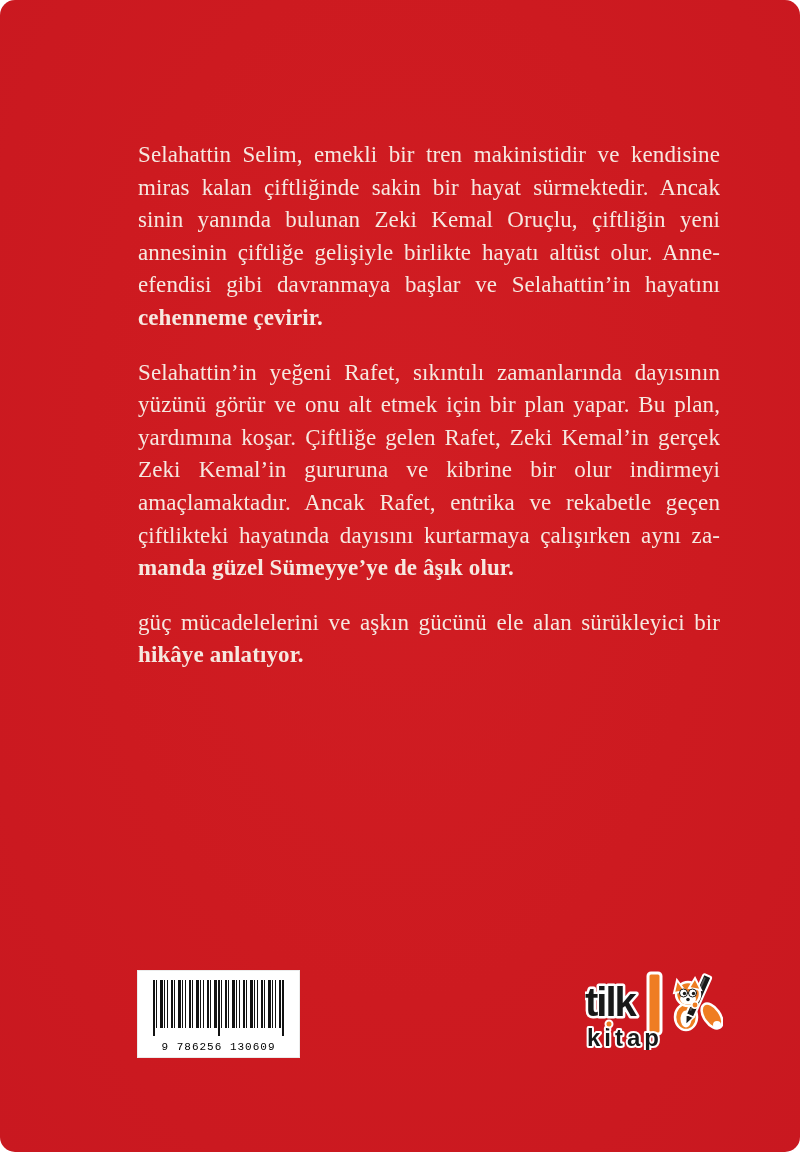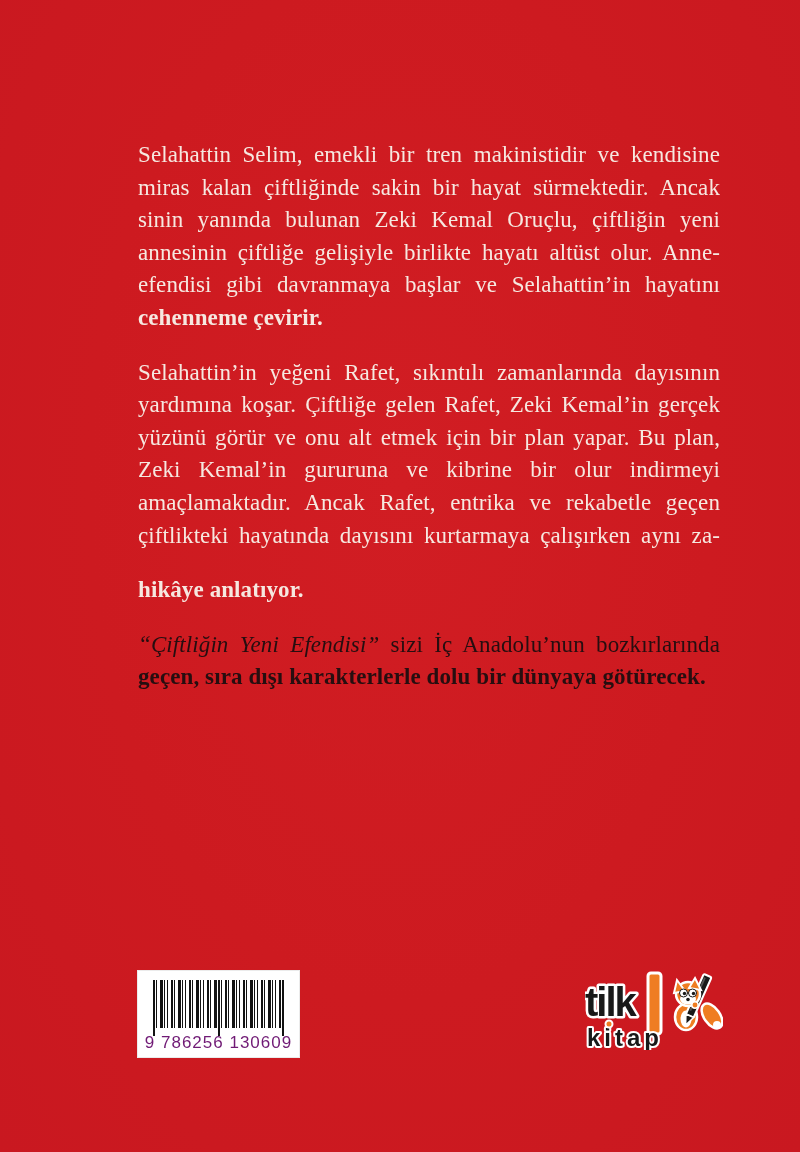--- a/index.html
+++ b/index.html
@@ -9,20 +9,21 @@
     height: 1152px;
     overflow: hidden;
     font-family: "Liberation Serif", "DejaVu Serif", serif;
   }
   .cover {
     position: absolute;
     inset: 0;
     width: 800px;
     height: 1152px;
     background: radial-gradient(ellipse at 50% 42%, #d11d23 0%, #cd1a20 55%, #c91820 100%);
+    border-radius: 15px;
   }
 
   
   .synopsis {
     position: absolute;
     left: 138px;
     top: 139px;
     width: 582px;
     font-size: 23px;
     color: #f6e8e0;
@@ -76,24 +77,24 @@
   }
   .guard.g-left   { left: 16px; }
   .guard.g-mid    { left: 50%; margin-left: -1px; }
   .guard.g-right  { right: 16px; }
   .digits {
     position: absolute;
     left: 0;
     right: 0;
     bottom: 5px;
     text-align: center;
-    font-family: Liberation Sans, sans-serif;
-    font-size: 17px;
+    font-family: Liberation Mono, monospace;
+    font-size: 11px;
     letter-spacing: 1px;
-    color: #701a75;
+    color: #000000;
   }
 
   
   .logo {
     position: absolute;
     left: 585px;
     top: 970px;
     width: 138px;
     height: 80px;
   }
@@ -115,35 +116,33 @@
       <div class="line">Selahattin Selim, emekli bir tren makinistidir ve kendisine</div>
       <div class="line">miras kalan çiftliğinde sakin bir hayat sürmektedir. Ancak</div>
       <div class="line">sinin yanında bulunan Zeki Kemal Oruçlu, çiftliğin yeni</div>
       <div class="line">annesinin çiftliğe gelişiyle birlikte hayatı altüst olur. Anne-</div>
       <div class="line">efendisi gibi davranmaya başlar ve Selahattin’in hayatını</div>
       <div class="line last">cehenneme çevirir.</div>
     </div>
 
     <div class="para">
       <div class="line">Selahattin’in yeğeni Rafet, sıkıntılı zamanlarında dayısının</div>
+      <div class="line">yüzünü görür ve onu alt etmek için bir plan yapar. Bu plan,</div>
       <div class="line">yardımına koşar. Çiftliğe gelen Rafet, Zeki Kemal’in gerçek</div>
-      <div class="line">yüzünü görür ve onu alt etmek için bir plan yapar. Bu plan,</div>
       <div class="line">Zeki Kemal’in gururuna ve kibrine bir olur indirmeyi</div>
       <div class="line">amaçlamaktadır. Ancak Rafet, entrika ve rekabetle geçen</div>
       <div class="line">çiftlikteki hayatında dayısını kurtarmaya çalışırken aynı za-</div>
+      <div class="line last">manda güzel Sümeyye’ye de âşık olur.</div>
     </div>
 
     <div class="para">
+      <div class="line">güç mücadelelerini ve aşkın gücünü ele alan sürükleyici bir</div>
       <div class="line last">hikâye anlatıyor.</div>
     </div>
 
-    <div class="para closing">
-      <div class="line"><span class="title-italic">“Çiftliğin Yeni Efendisi”</span><span> sizi İç Anadolu’nun bozkırlarında</span></div>
-      <div class="line last">geçen, sıra dışı karakterlerle dolu bir dünyaya götürecek.</div>
-    </div>
 
   </div>
 
   <div class="barcode">
     <div class="bars"></div>
     <div class="guard g-left"></div>
     <div class="guard g-mid"></div>
     <div class="guard g-right"></div>
     <div class="digits">9 786256 130609</div>
   </div>

